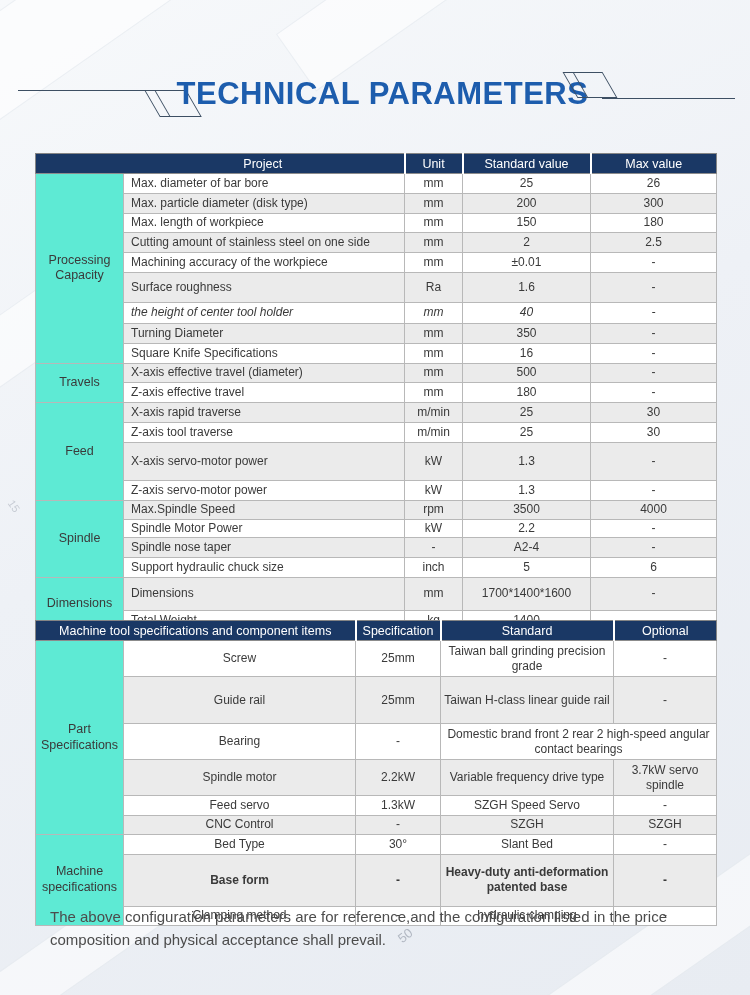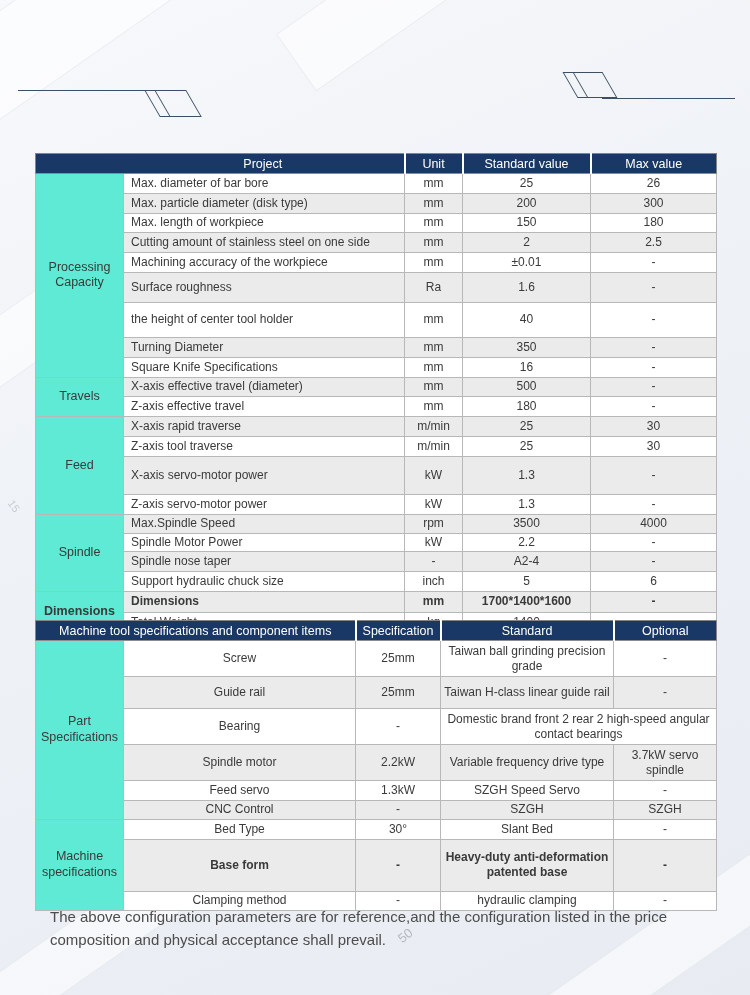--- a/index.html
+++ b/index.html
@@ -58,20 +58,21 @@
   <div class="wm wm-circle" style="left:590px; top:585px; width:80px; height:80px;"></div>
   <div class="wm wm-band" style="left:-60px; top:900px; width:340px; height:55px;"></div>
   <div class="wm wm-band" style="left:470px; top:930px; width:360px; height:60px;"></div>
   <div class="wm wm-text" style="left:398px; top:928px;">50</div>
   <div class="wm wm-text-b" style="left:8px; top:500px;">15</div>
 
   <div class="title-line left"></div>
   <div class="title-para left">
       <span class="inner-slant"></span>
     </div>
+  <h1 class="page-title">TECHNICAL PARAMETERS</h1>
   <div class="title-para right">
       <span class="inner-slant"></span>
     </div>
   <div class="title-line right"></div>
 
   <table id="table1">
       <colgroup>
         <col style="width: 88px;">
         <col style="width: 281px;">
         <col style="width: 58px;">
@@ -117,21 +118,21 @@
           <td>mm</td>
           <td>±0.01</td>
           <td>-</td>
         </tr>
         <tr class="alt" style="height: 30px;">
           <td class="first">Surface roughness</td>
           <td>Ra</td>
           <td>1.6</td>
           <td>-</td>
         </tr>
-        <tr style="height: 35px;">
+        <tr style="height: 21px; font-style: italic;">
           <td class="first">the height of center tool holder</td>
           <td>mm</td>
           <td>40</td>
           <td>-</td>
         </tr>
         <tr class="alt" style="height: 19.8px;">
           <td class="first">Turning Diameter</td>
           <td>mm</td>
           <td>350</td>
           <td>-</td>
@@ -198,21 +199,21 @@
           <td>-</td>
           <td>A2-4</td>
           <td>-</td>
         </tr>
         <tr style="height: 19.8px;">
           <td class="first">Support hydraulic chuck size</td>
           <td>inch</td>
           <td>5</td>
           <td>6</td>
         </tr>
-        <tr class="alt" style="height: 21px; font-weight: bold;">
+        <tr class="alt" style="height: 33px;">
           <td rowspan="2" class="group">Dimensions</td>
           <td class="first">Dimensions</td>
           <td>mm</td>
           <td>1700*1400*1600</td>
           <td>-</td>
         </tr>
         <tr style="height: 19.8px;">
           <td class="first">Total Weight</td>
           <td>kg</td>
           <td>1400</td>
@@ -237,21 +238,21 @@
         </tr>
       </thead>
       <tbody>
         <tr style="height: 36px;">
           <td rowspan="6" class="group">Part Specifications</td>
           <td class="first">Screw</td>
           <td>25mm</td>
           <td>Taiwan ball grinding precision grade</td>
           <td>-</td>
         </tr>
-        <tr class="alt" style="height: 32px; margin-left: 48px;">
+        <tr class="alt" style="height: 47px; margin-left: 48px;">
           <td class="first">Guide rail</td>
           <td>25mm</td>
           <td>Taiwan H-class linear guide rail</td>
           <td>-</td>
         </tr>
         <tr style="height: 36px;">
           <td class="first">Bearing</td>
           <td>-</td>
           <td colspan="2">Domestic brand front 2 rear 2 high-speed angular contact bearings</td>
         </tr>

